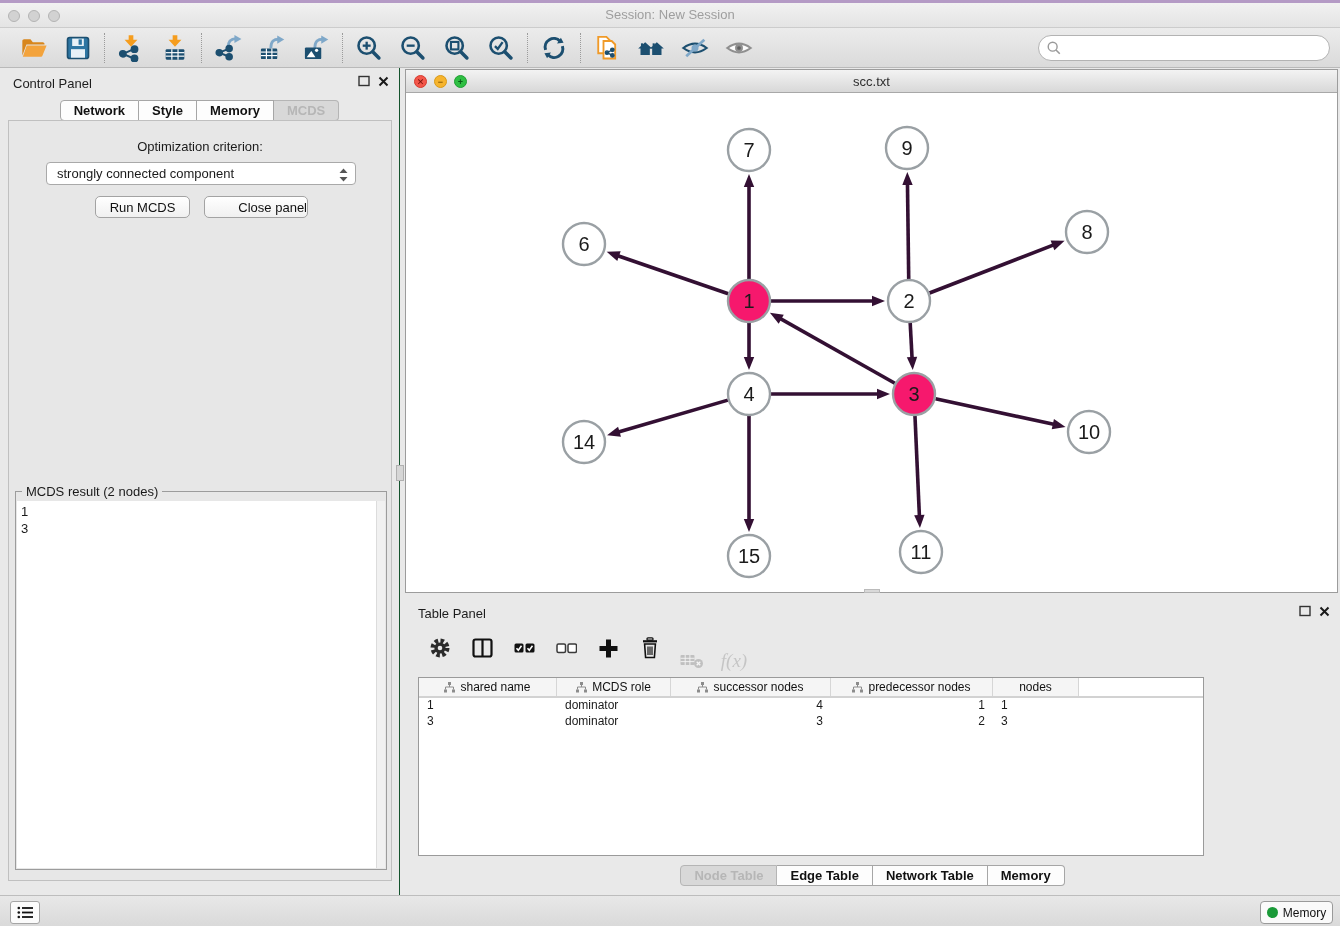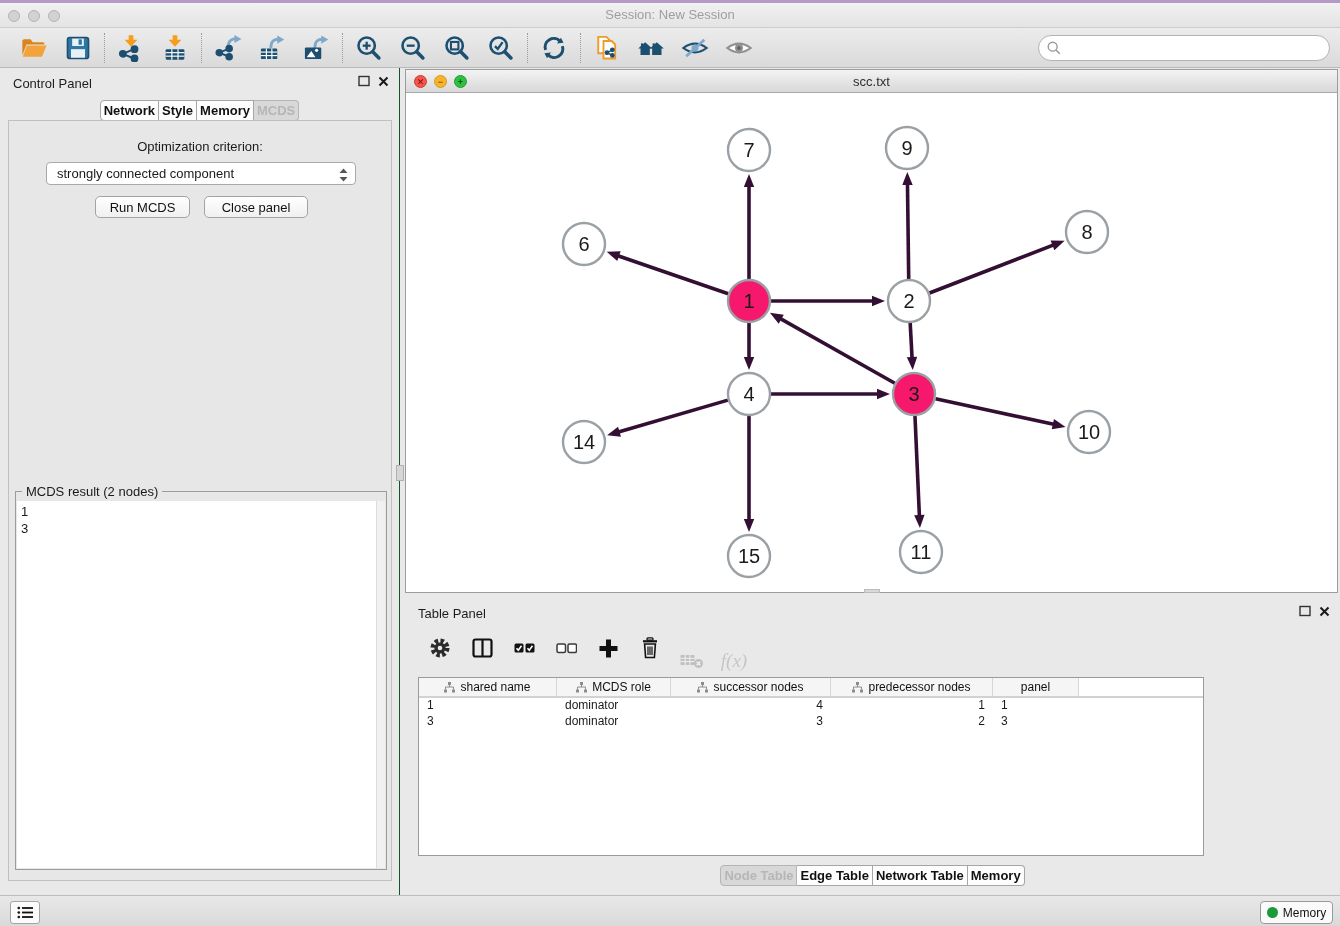--- a/index.html
+++ b/index.html
@@ -32,38 +32,38 @@
     background:#ffffff; padding:0 10px 0 28px; font-size:13px; outline:none; }
   .search-wrap svg { position:absolute; left:8px; top:5px; width:16px; height:16px; }
   
   .control-panel { position:absolute; left:0; top:65px; width:400px; height:827px;
     background:#e9e9e9; border-right:1px solid #14532d; }
   .panel-header { position:relative; height:30px; }
   .panel-title { position:absolute; left:13px; top:8px; font-size:13px; color:#1d1d1d; }
   .panel-icons { position:absolute; right:10px; top:7px; display:flex; gap:8px; align-items:center; }
   .float-ic svg, .close-ic svg { display:block; }
   .tabrow { position:absolute; left:0; top:32px; width:100%; display:flex; justify-content:center; }
-  .tab { height:21px; line-height:19px; padding:0 3px; font-size:13px; font-weight:bold;
+  .tab { height:21px; line-height:19px; padding:0 13px; font-size:13px; font-weight:bold;
     background:#fdfdfd; border:1px solid #a6a6a6; border-left-width:0; color:#111; }
   .tab:first-child { border-left-width:1px; border-radius:4px 0 0 4px; }
   .tab:last-child { border-radius:0 4px 4px 0; }
   .tab.selected { background:#d8d8d8; color:#b6b6b6; border-color:#b5b5b5; }
   .cp-content { position:absolute; left:8px; top:52px; width:384px; height:761px;
     background:#e7e7e7; border:1px solid #c0c0c0; }
   .opt-label { position:absolute; left:0; right:0; top:18px; text-align:center; font-size:13px; }
   .criterion { position:absolute; left:37px; top:41px; width:310px; height:23px;
     background:#ffffff; border:1px solid #a9a9a9; border-radius:4px; font-size:13px;
     line-height:21px; padding-left:10px; }
   .criterion .chev { position:absolute; right:7px; top:4px; }
   .btnrow { position:absolute; left:0; top:75px; width:100%; height:22px; }
   .pbtn { position:absolute; height:22px; background:linear-gradient(#ffffff,#f0f0f0);
     border:1px solid #a3a3a3; border-radius:5px; font-size:13px;
     font-family:"Liberation Sans","DejaVu Sans",sans-serif; color:#111; }
   .run-btn { left:86px; width:95px; }
-  .closep-btn { left:195px; width:104px; }
+  .closep-btn { left:195px; width:104px;text-align:right; }
   .result-fs { position:absolute; left:6px; top:370px; width:372px; height:379px;
     border:1px solid #9c9c9c; }
   .result-legend { position:absolute; left:6px; top:-8px; background:#e7e7e7;
     padding:0 4px; font-size:13px; }
   .result-area { position:absolute; left:1px; top:9px; right:10px; bottom:1px;
     background:#ffffff; font-size:13px; line-height:17px; padding:2px 4px; overflow:hidden; }
   .result-scroll { position:absolute; top:9px; right:1px; bottom:1px; width:9px;
     background:#f1f1f1; border-left:1px solid #dcdcdc; }
   .result-line { white-space:pre; }
   
@@ -583,21 +583,21 @@
             <g fill="#8c8c8c">
               <rect x="4" y="0" width="3" height="3"></rect>
               <rect x="0" y="7.5" width="3" height="3"></rect>
               <rect x="8" y="7.5" width="3" height="3"></rect>
             </g>
             <path d="M5.5 3v2 M1.5 7.5V5h8v2.5" stroke="#8c8c8c" fill="none" stroke-width="1"></path>
           </svg>
           <span>predecessor nodes</span>
         </div>
         <div class="nt-th" style="width: 86px;">
-          <span>panel</span>
+          <span>nodes</span>
         </div>
       </div>
     <div id="nt-body">
         <div class="nt-row">
           <div class="nt-td" style="width: 138px;">1</div>
           <div class="nt-td" style="width: 114px;">dominator</div>
           <div class="nt-td right" style="width: 160px;">4</div>
           <div class="nt-td right" style="width: 162px;">1</div>
           <div class="nt-td" style="width: 86px;">1</div>
         </div>

